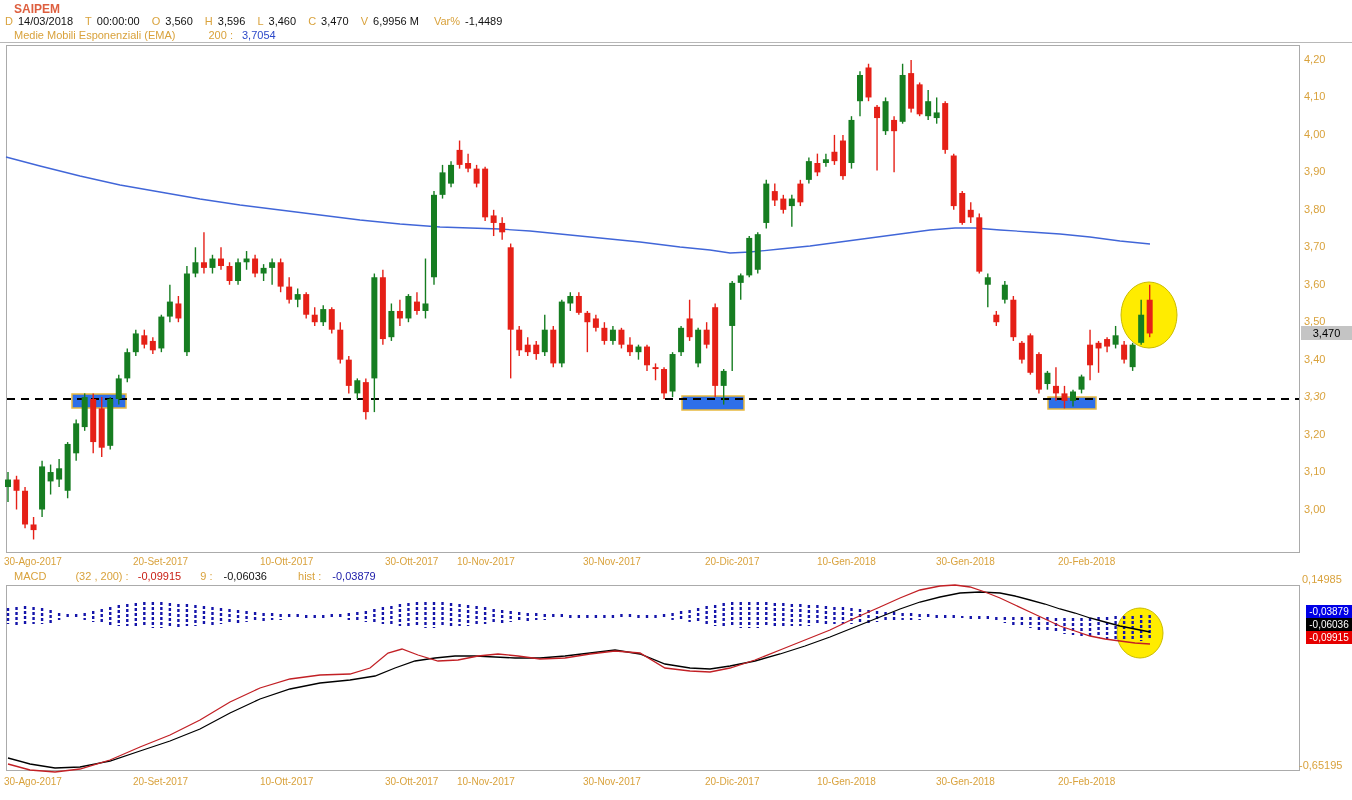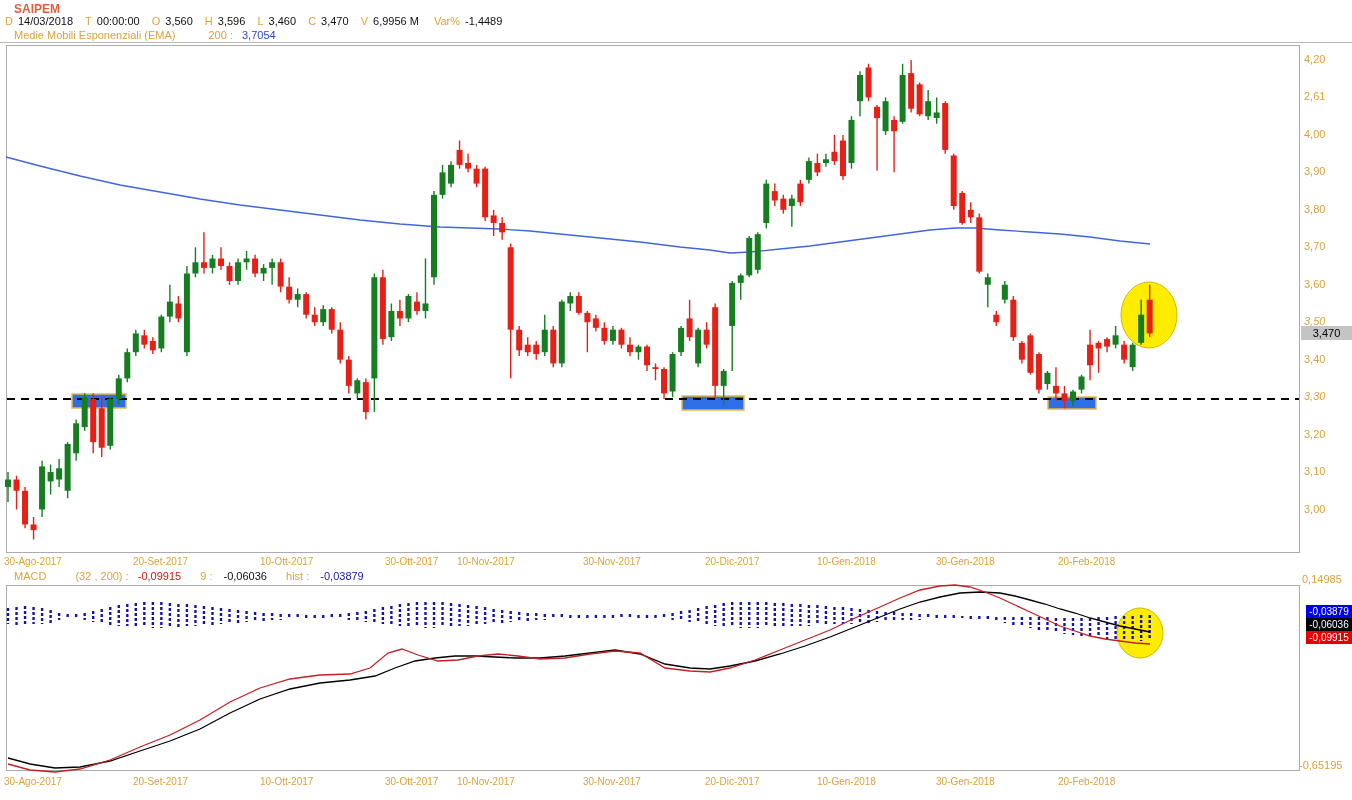--- a/index.html
+++ b/index.html
@@ -463,27 +463,27 @@
       <line x1="1132.6399999999999" y1="616" x2="1132.6399999999999" y2="641" stroke="#1414AA" stroke-width="2.4" stroke-dasharray="3 2"></line>
       <line x1="1141.1599999999999" y1="615" x2="1141.1599999999999" y2="641" stroke="#1414AA" stroke-width="2.4" stroke-dasharray="3 2"></line>
       <line x1="1149.6799999999998" y1="615" x2="1149.6799999999998" y2="640" stroke="#1414AA" stroke-width="2.4" stroke-dasharray="3 2"></line>
       <polyline points="8,758 30,764 55,768 80,767 110,761 140,751 170,741 200,729 230,713 260,699 290,689 320,683 350,680 375,676 395,668 415,661 435,658 455,656 475,656 495,657 515,658 540,658 565,656 590,653 615,650 640,654 665,664 690,668 710,669 730,666 755,661 780,654 805,646 830,637 855,627 880,617 900,609 920,602 940,597 960,593 980,592 1000,593 1015,596 1030,600 1045,604 1060,609 1075,613 1090,618 1105,622 1120,626 1135,629 1150,632" fill="none" stroke="#000000" stroke-width="1.3"></polyline>
       <polyline points="8,764 30,770 55,772 80,769 110,760 140,747 170,735 200,720 230,702 260,688 290,679 320,675 350,674 370,668 388,653 402,649 418,655 438,661 458,660 478,656 498,654 518,656 540,659 565,658 590,654 615,651 640,653 665,668 690,671 710,672 730,668 755,660 780,650 805,640 830,630 855,618 880,607 900,598 920,590 940,586 955,585 970,587 985,592 1000,598 1015,605 1030,612 1045,619 1060,626 1075,631 1090,636 1105,639 1120,641 1135,643 1150,644" fill="none" stroke="#C22025" stroke-width="1.3"></polyline>
     </svg>
 
 
   <div id="y-axis">
       <div class="axis-label" style="left: 1304px; top: 53px;">4,20</div>
-      <div class="axis-label" style="left: 1304px; top: 90px;">2,61</div>
+      <div class="axis-label" style="left: 1304px; top: 90px;">4,10</div>
       <div class="axis-label" style="left: 1304px; top: 128px;">4,00</div>
       <div class="axis-label" style="left: 1304px; top: 165px;">3,90</div>
       <div class="axis-label" style="left: 1304px; top: 203px;">3,80</div>
       <div class="axis-label" style="left: 1304px; top: 240px;">3,70</div>
       <div class="axis-label" style="left: 1304px; top: 278px;">3,60</div>
-      <div class="axis-label" style="left: 1304px; top: 315px; font-style: italic;">3,50</div>
+      <div class="axis-label" style="left: 1304px; top: 315px;">3,50</div>
       <div class="axis-label" style="left: 1304px; top: 353px;">3,40</div>
       <div class="axis-label" style="left: 1304px; top: 390px; font-style: italic;">3,30</div>
       <div class="axis-label" style="left: 1304px; top: 428px;">3,20</div>
       <div class="axis-label" style="left: 1304px; top: 465px;">3,10</div>
       <div class="axis-label" style="left: 1304px; top: 503px;">3,00</div>
     </div>
   <div class="price-tag" id="price-tag" style="top: 326px;">
     <span>3,470</span>
   </div>
 
@@ -499,21 +499,21 @@
       <div class="date-label" style="left: 936px; top: 556px;">30-Gen-2018</div>
       <div class="date-label" style="left: 1058px; top: 556px;">20-Feb-2018</div>
     </div>
 
   <div class="abs" style="left:14px;top:570px;">
     <span class="orange">MACD</span>
     <span class="orange" style="margin-left:26px;">(32 , 200) :</span>
     <span class="redval" style="margin-left:6px;">-0,09915</span>
     <span class="orange" style="margin-left:16px;">9 :</span>
     <span class="blackval" style="margin-left:8px;">-0,06036</span>
-    <span class="orange" style="margin-left:16px;">hist :</span>
+    <span class="orange" style="margin-left:28px;">hist :</span>
     <span class="navyval" style="margin-left:8px;">-0,03879</span>
   </div>
 
   <div class="axis-label" style="left:1302px;top:573px;">0,14985</div>
   <div id="macd-tags">
       <div class="macd-tag" style="top: 605px; background: rgb(0, 0, 230);">-0,03879</div>
       <div class="macd-tag" style="top: 618px; background: rgb(0, 0, 0);">-0,06036</div>
       <div class="macd-tag" style="top: 631px; background: rgb(230, 0, 0);">-0,09915</div>
     </div>
   <div class="axis-label" style="left:1299px;top:759px;">-0,65195</div>

